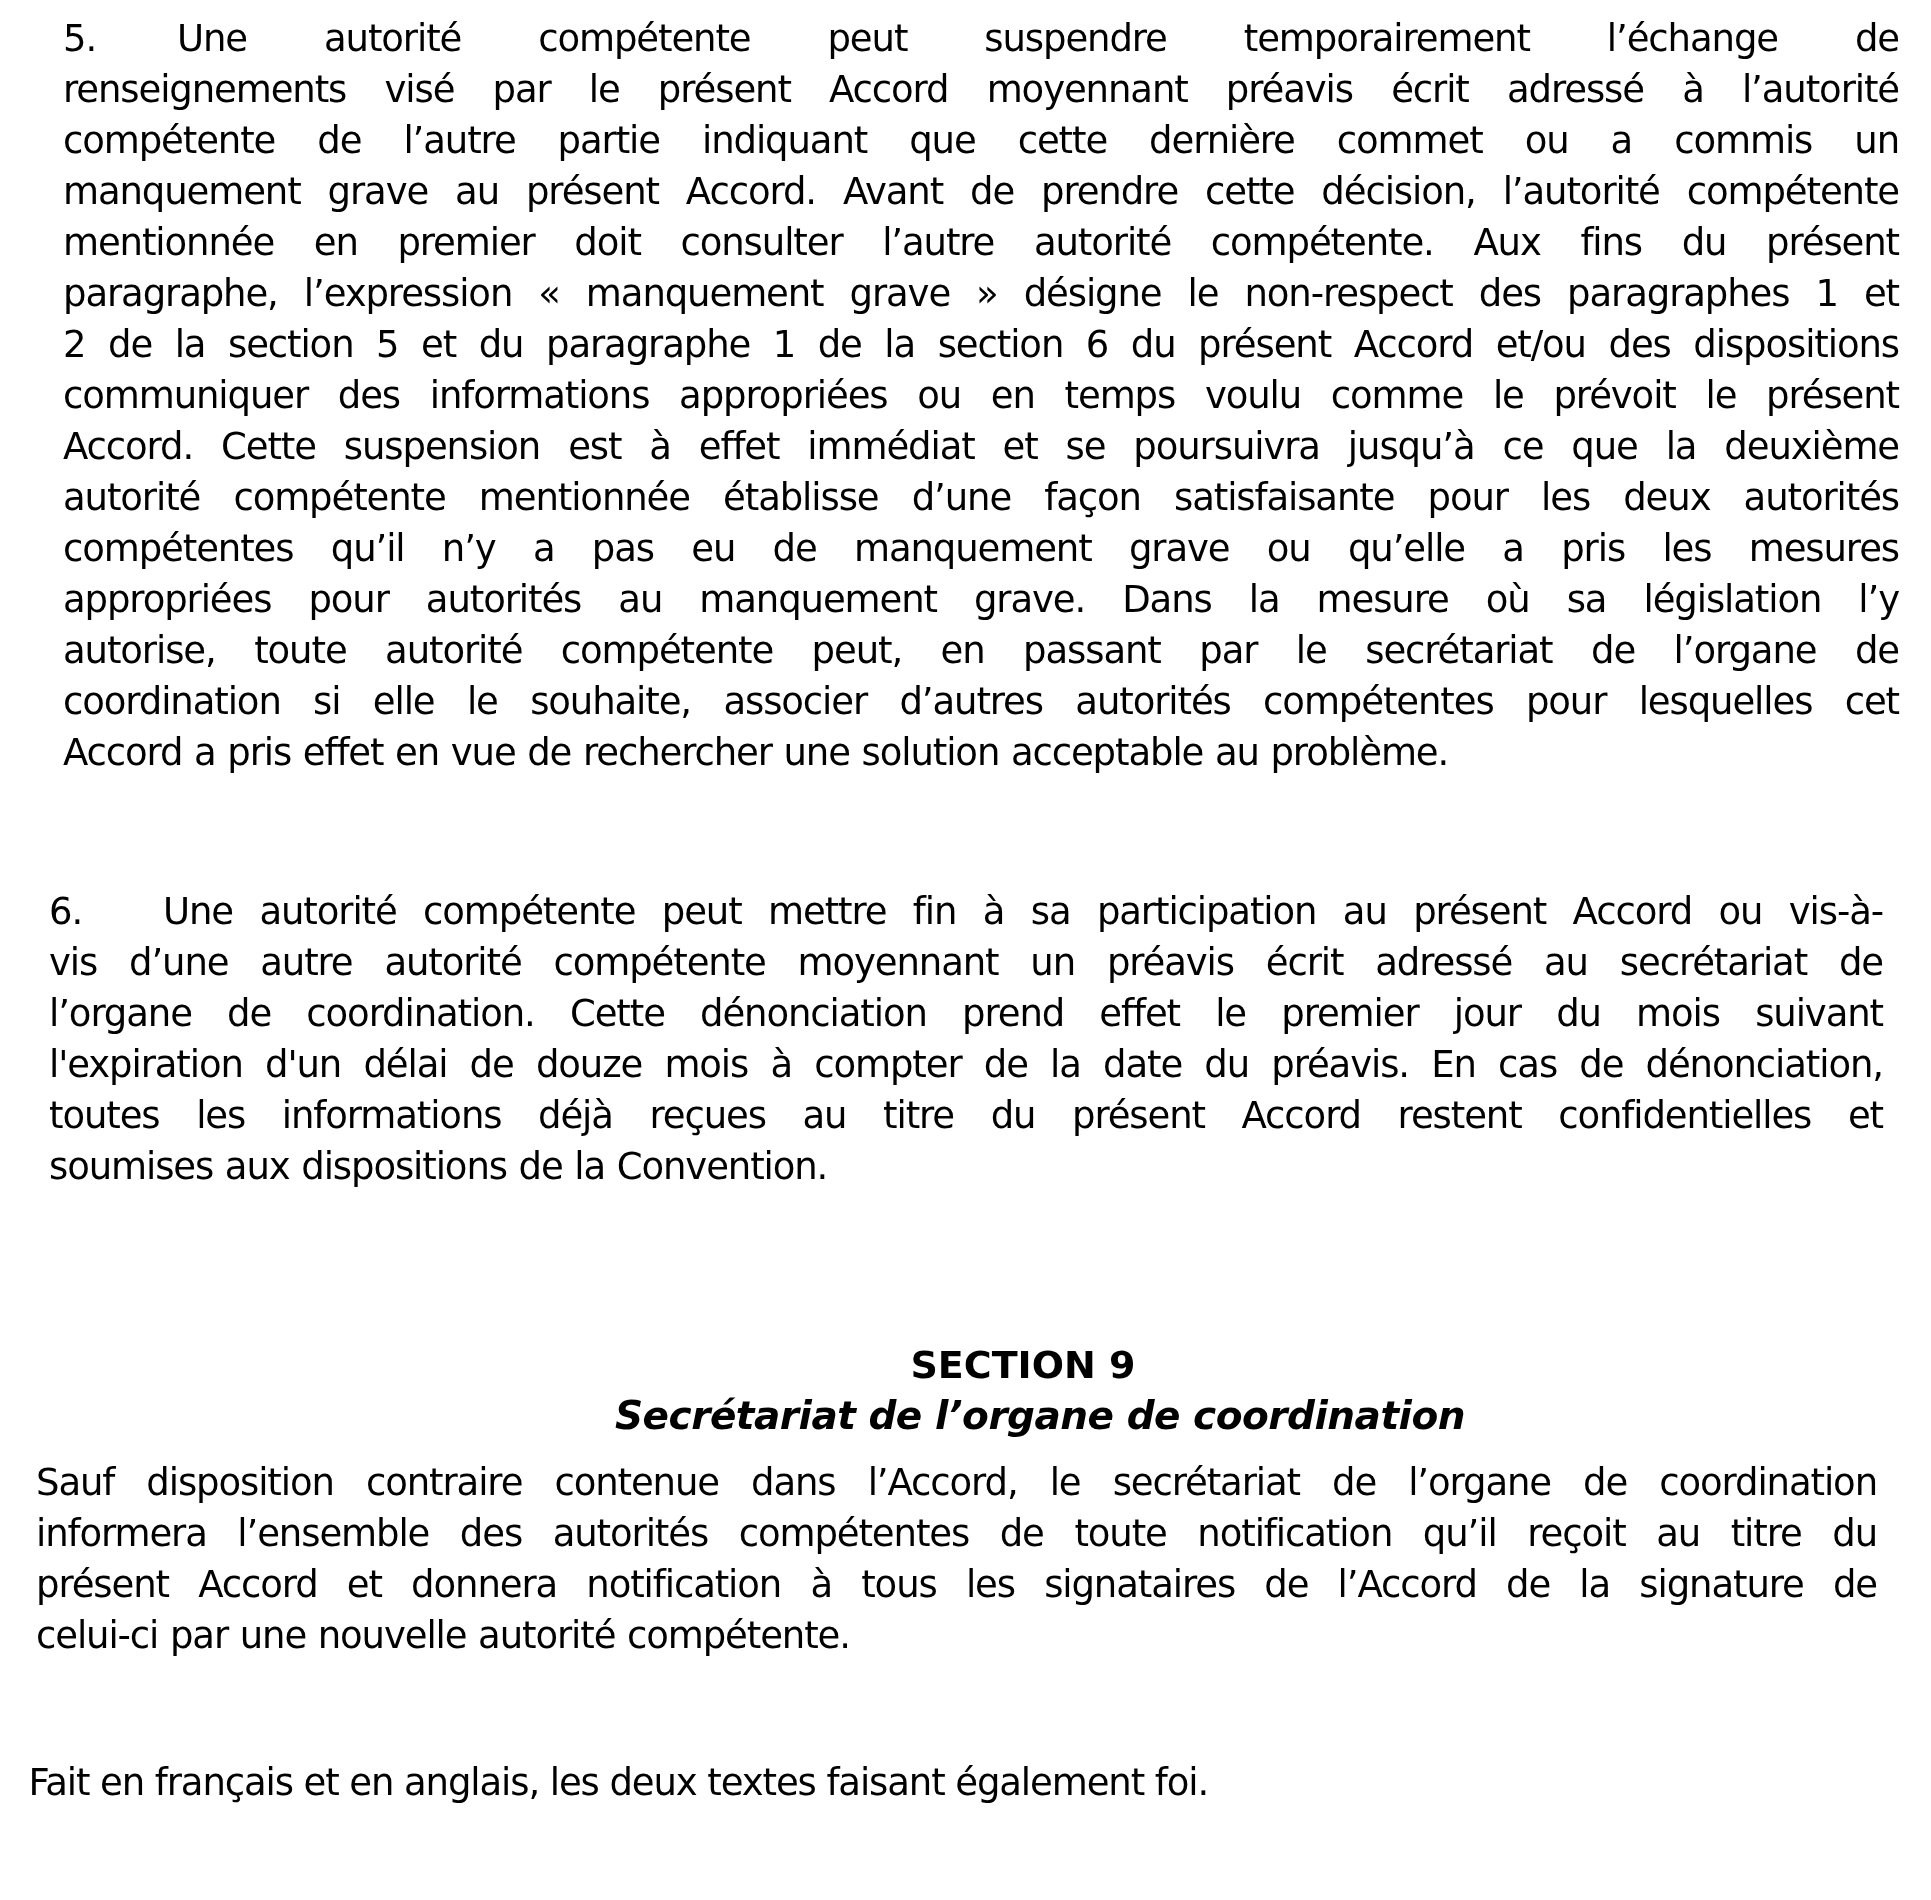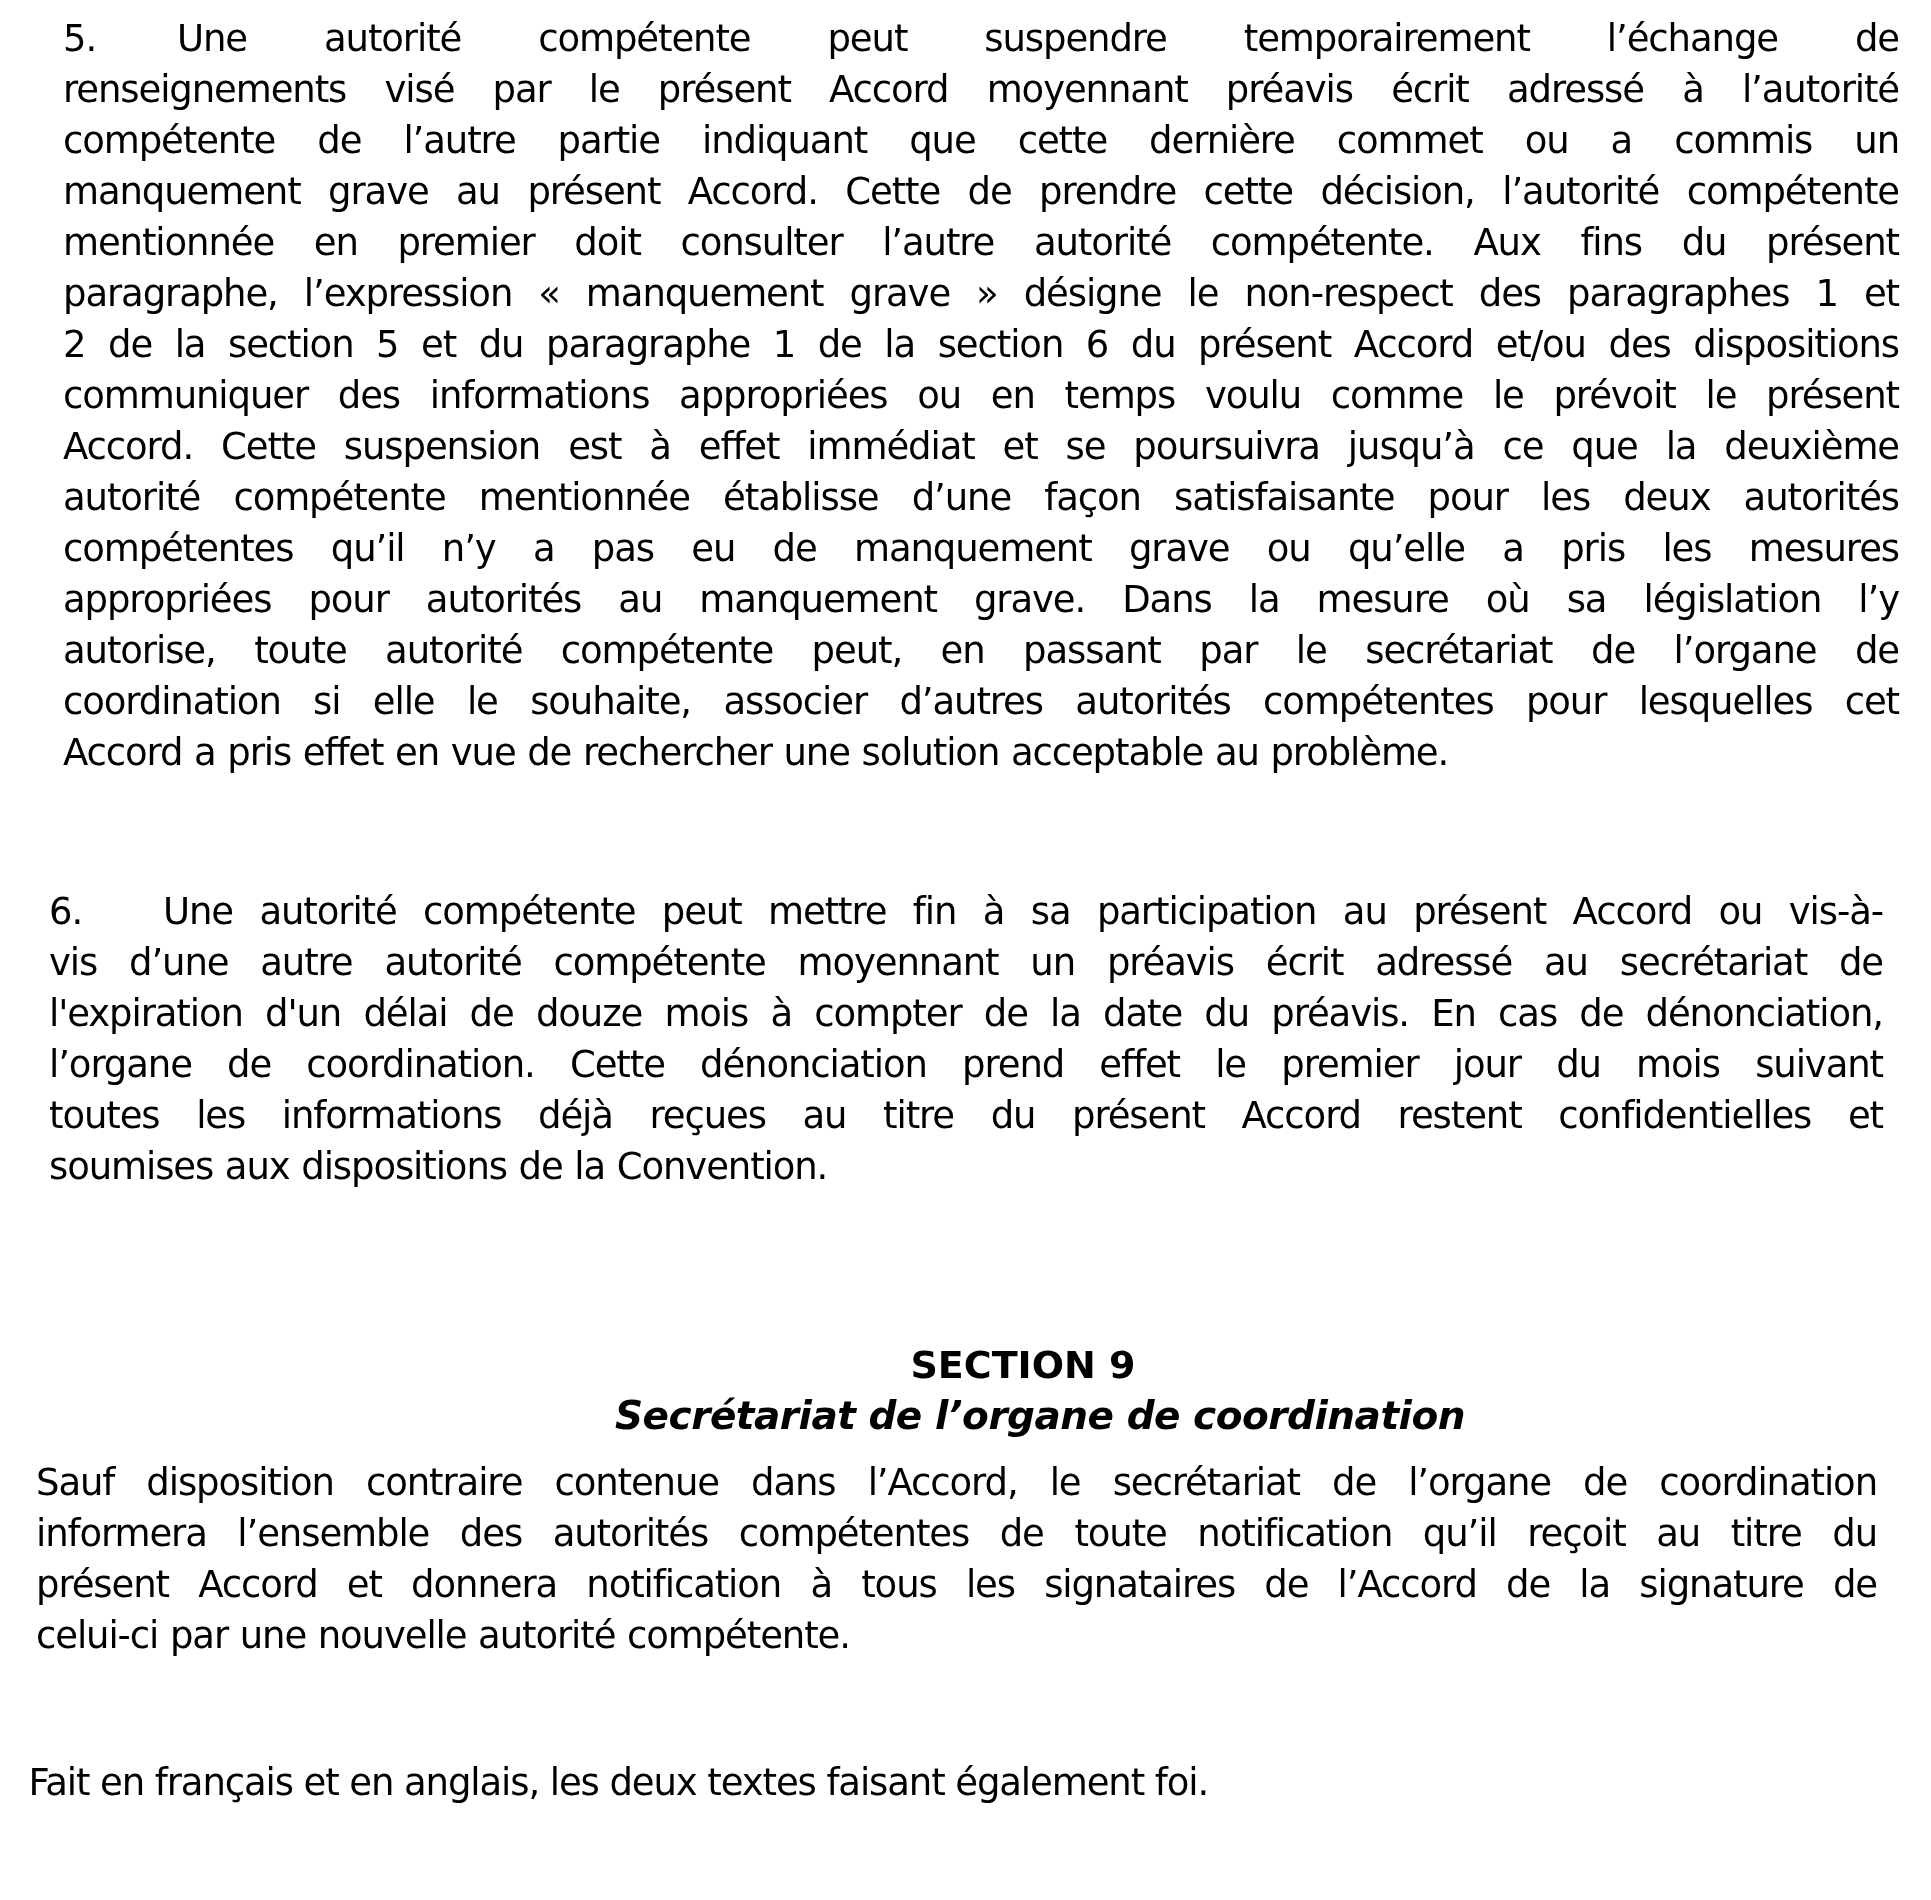--- a/index.html
+++ b/index.html
@@ -80,39 +80,39 @@
   </style>
 </head>
 <body>
 
 <div class="page">
 
   <div class="para" id="para-5">
     <span class="line"><span class="num">5.</span><span>Une autorité compétente peut suspendre temporairement l’échange de</span></span>
     <span class="line">renseignements visé par le présent Accord moyennant préavis écrit adressé à l’autorité</span>
     <span class="line">compétente de l’autre partie indiquant que cette dernière commet ou a commis un</span>
-    <span class="line">manquement grave au présent Accord. Cette de prendre cette décision, l’autorité compétente</span>
+    <span class="line">manquement grave au présent Accord. Avant de prendre cette décision, l’autorité compétente</span>
     <span class="line">mentionnée en premier doit consulter l’autre autorité compétente. Aux fins du présent</span>
     <span class="line">paragraphe, l’expression « manquement grave » désigne le non-respect des paragraphes 1 et</span>
     <span class="line">2 de la section 5 et du paragraphe 1 de la section 6 du présent Accord et/ou des dispositions</span>
     <span class="line">communiquer des informations appropriées ou en temps voulu comme le prévoit le présent</span>
     <span class="line">Accord. Cette suspension est à effet immédiat et se poursuivra jusqu’à ce que la deuxième</span>
     <span class="line">autorité compétente mentionnée établisse d’une façon satisfaisante pour les deux autorités</span>
     <span class="line">compétentes qu’il n’y a pas eu de manquement grave ou qu’elle a pris les mesures</span>
     <span class="line">appropriées pour autorités au manquement grave. Dans la mesure où sa législation l’y</span>
     <span class="line">autorise, toute autorité compétente peut, en passant par le secrétariat de l’organe de</span>
     <span class="line">coordination si elle le souhaite, associer d’autres autorités compétentes pour lesquelles cet</span>
     <span class="line last">Accord a pris effet en vue de rechercher une solution acceptable au problème.</span>
   </div>
 
   <div class="para" id="para-6">
     <span class="line"><span class="num">6.</span><span>Une autorité compétente peut mettre fin à sa participation au présent Accord ou vis-à-</span></span>
     <span class="line">vis d’une autre autorité compétente moyennant un préavis écrit adressé au secrétariat de</span>
+    <span class="line">l’organe de coordination. Cette dénonciation prend effet le premier jour du mois suivant</span>
     <span class="line">l'expiration d'un délai de douze mois à compter de la date du préavis. En cas de dénonciation,</span>
-    <span class="line">l’organe de coordination. Cette dénonciation prend effet le premier jour du mois suivant</span>
     <span class="line">toutes les informations déjà reçues au titre du présent Accord restent confidentielles et</span>
     <span class="line last">soumises aux dispositions de la Convention.</span>
   </div>
 
   <div class="section-heading" id="section-number">SECTION 9</div>
   <div class="section-heading" id="section-title">Secrétariat de l’organe de coordination</div>
 
   <div class="para" id="para-s9">
     <span class="line">Sauf disposition contraire contenue dans l’Accord, le secrétariat de l’organe de coordination</span>
     <span class="line">informera l’ensemble des autorités compétentes de toute notification qu’il reçoit au titre du</span>

